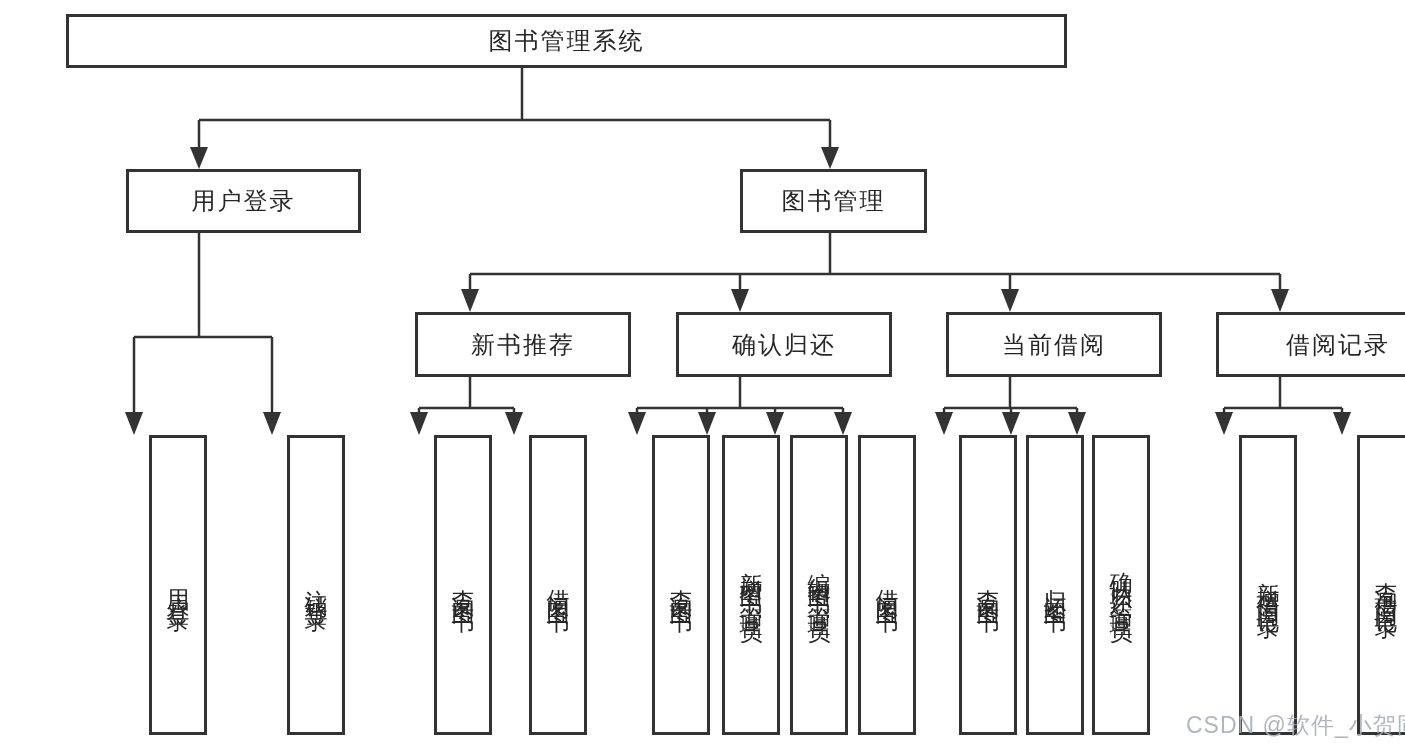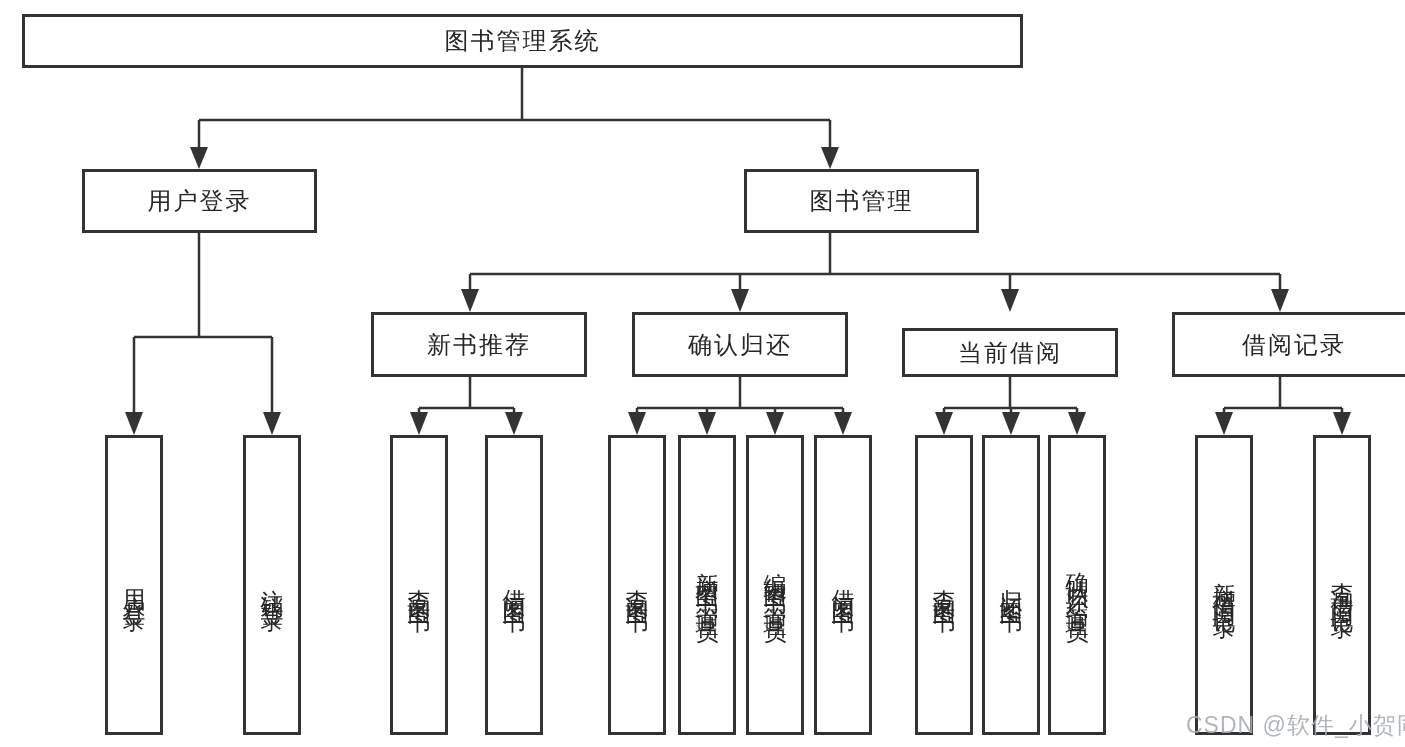--- a/index.html
+++ b/index.html
@@ -13,20 +13,21 @@
   .node{
     position:absolute;
     box-sizing:border-box;
     border:3px solid #333333;
     background:#ffffff;
     color:#262626;
     display:flex;
     align-items:center;
     justify-content:center;
     z-index:2;
+    margin-left:44px;
   }
   .hnode span{
     font-size:24px;
     letter-spacing:2px;
     white-space:nowrap;
     line-height:1;
   }
   .leaf span{
     writing-mode:vertical-rl;
     text-orientation:mixed;
@@ -122,31 +123,31 @@
     </g>
   </svg>
 
   <div class="node hnode" style="left:22px;top:14px;width:1001px;height:54px">
     <span>图书管理系统</span>
   </div>
 
   <div class="node hnode" style="left:82px;top:169px;width:235px;height:64px">
     <span>用户登录</span>
   </div>
-  <div class="node hnode" style="left:744px;top:169px;width:235px;height:64px">
+  <div class="node hnode" style="left:696px;top:169px;width:187px;height:64px">
     <span>图书管理</span>
   </div>
 
   <div class="node hnode" style="left:371px;top:312px;width:216px;height:65px">
     <span>新书推荐</span>
   </div>
   <div class="node hnode" style="left:632px;top:312px;width:216px;height:65px">
     <span>确认归还</span>
   </div>
-  <div class="node hnode" style="left:902px;top:328px;width:216px;height:49px">
+  <div class="node hnode" style="left:902px;top:312px;width:216px;height:65px">
     <span>当前借阅</span>
   </div>
   <div class="node hnode" style="left:1172px;top:312px;width:244px;height:65px">
     <span>借阅记录</span>
   </div>
 
   <div class="node leaf" style="left:105px;top:435px;width:58px;height:300px">
     <span>用户登录</span>
   </div>
   <div class="node leaf" style="left:243px;top:435px;width:58px;height:300px">

